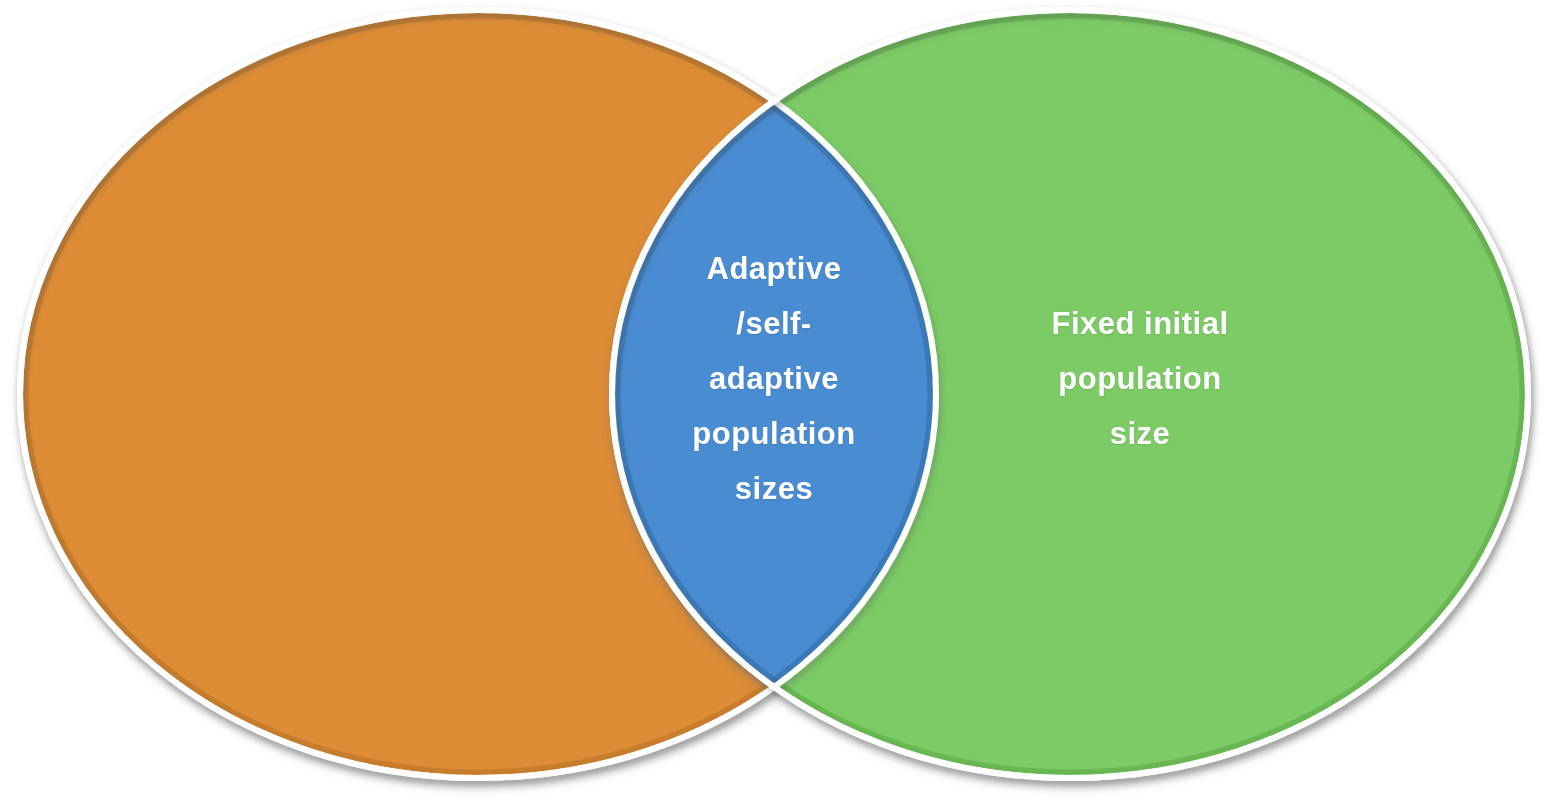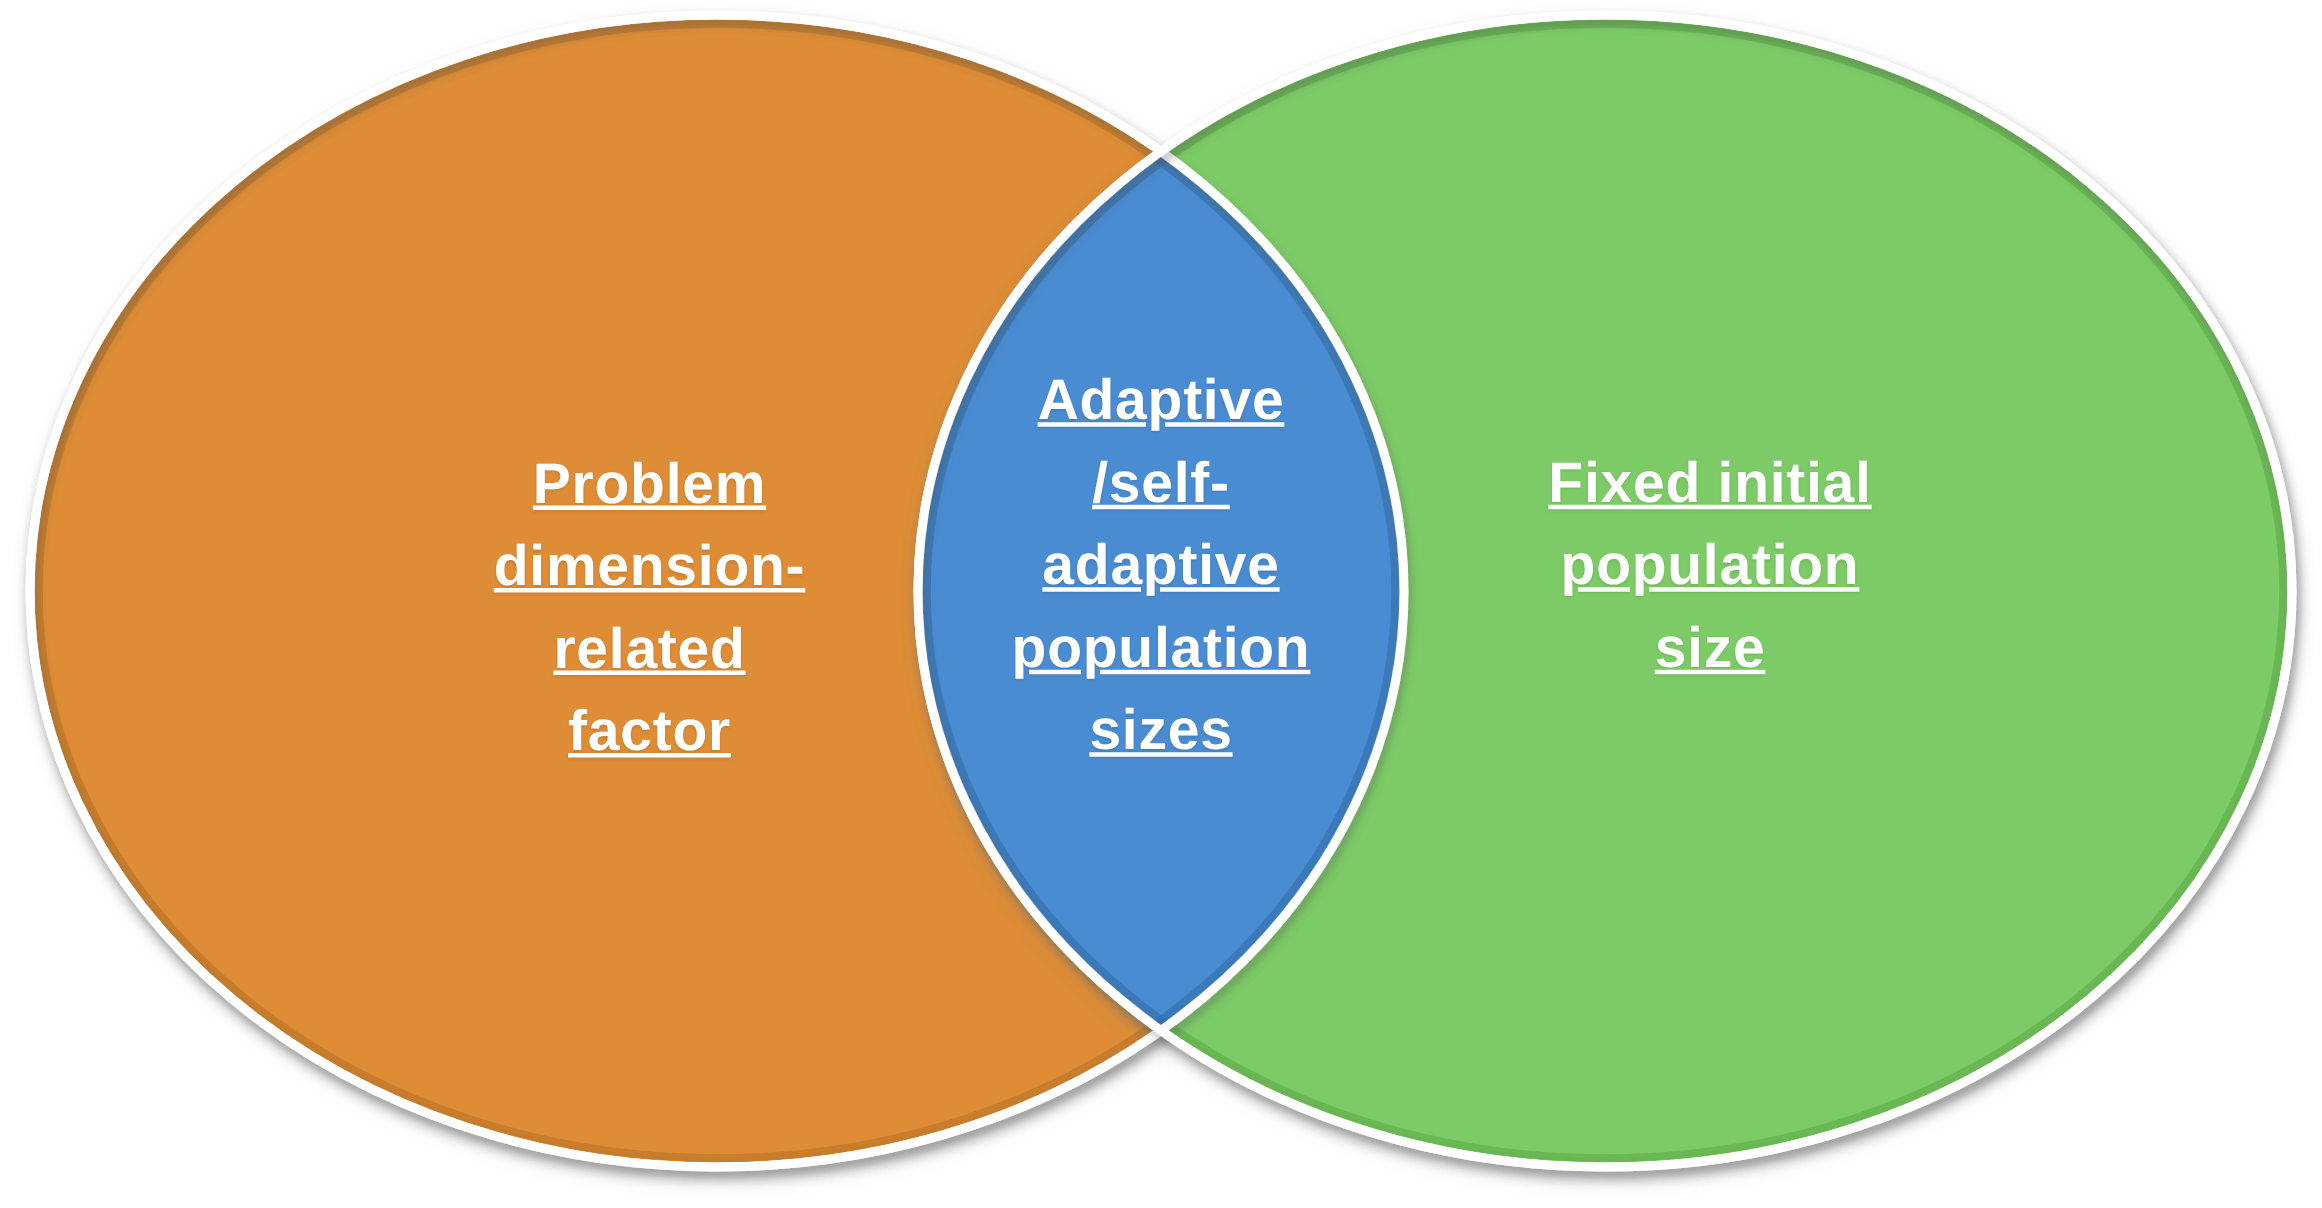--- a/index.html
+++ b/index.html
@@ -16,28 +16,27 @@
     position: absolute;
     left: 0; top: 0;
     width: 1548px;
     height: 805px;
   }
   .set-label {
     position: absolute;
     transform: translate(-50%, -50%);
     color: #ffffff;
     font-weight: 700;
-    font-size: 38px;
+    font-size: 31px;
     line-height: 55px;
     text-align: center;
     white-space: pre-line;
     letter-spacing: 0.5px;
     text-shadow: 0 1px 2px rgba(0,0,0,0.10);
     pointer-events: none;
-    text-decoration: underline;
   }
   .label-left   { left: 433px;  top: 406px; }
   .label-middle { left: 774px;  top: 378px; }
   .label-right  { left: 1140px; top: 378px; }
 </style>
 </head>
 <body>
 
 <div class="canvas">
 
@@ -72,24 +71,20 @@
     </g>
 
     <g clip-path="url(#clipR)">
       <ellipse cx="478" cy="394" rx="452" ry="378" fill="none" stroke-width="5" opacity="0.55" stroke="#2F6BA6"></ellipse>
     </g>
 
     <ellipse cx="478" cy="394" rx="458" ry="384" fill="none" stroke-width="6" filter="url(#arcShadow)" stroke="#ffffff"></ellipse>
     <ellipse cx="1070" cy="394" rx="458" ry="384" fill="none" stroke-width="6" filter="url(#arcShadow)" stroke="#ffffff"></ellipse>
   </svg>
 
-  <div class="set-label label-left">Problem
-dimension-
-related
-factor</div>
 
   <div class="set-label label-middle">Adaptive
 /self-
 adaptive
 population
 sizes</div>
 
   <div class="set-label label-right">Fixed initial
 population
 size</div>

